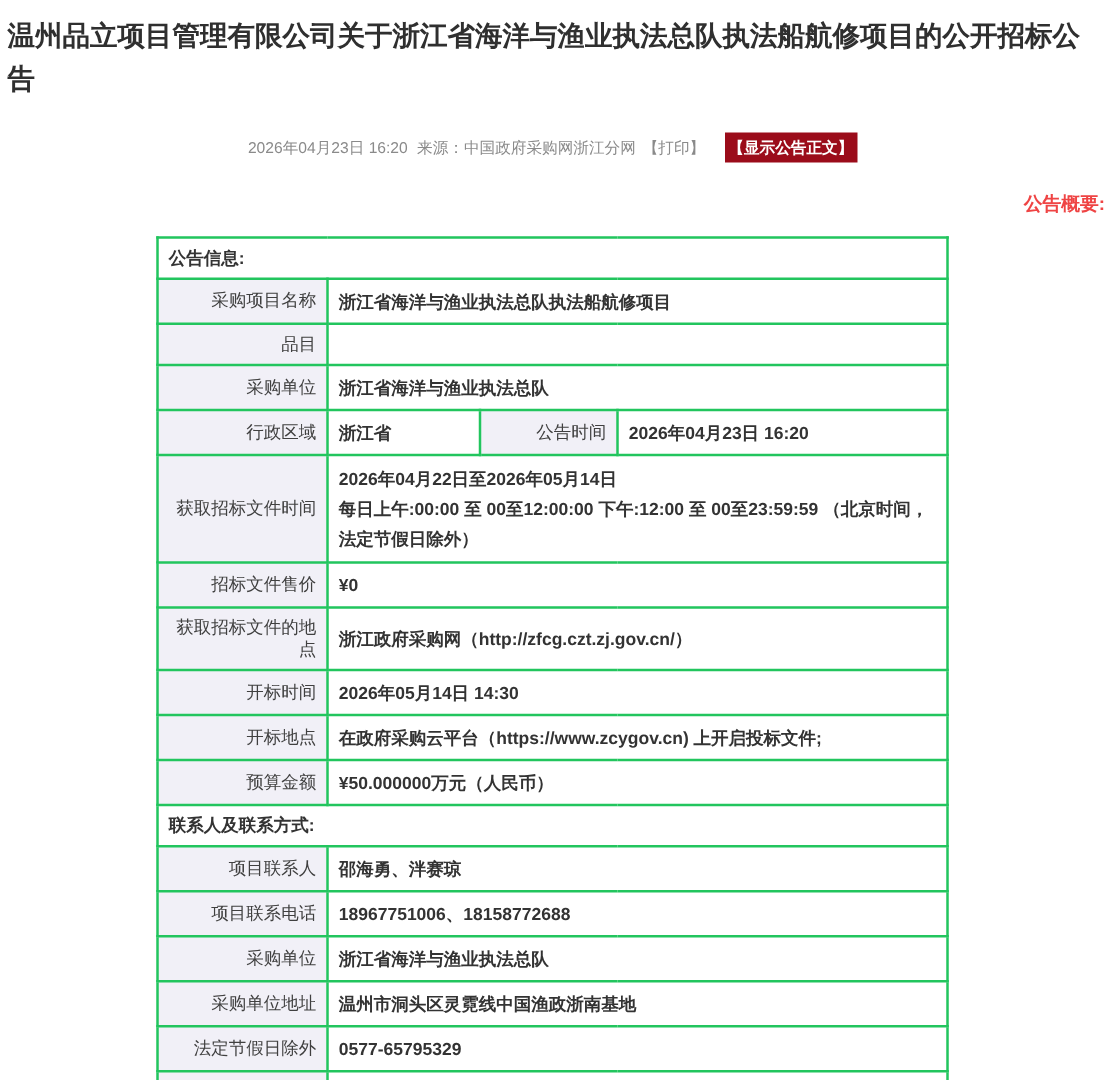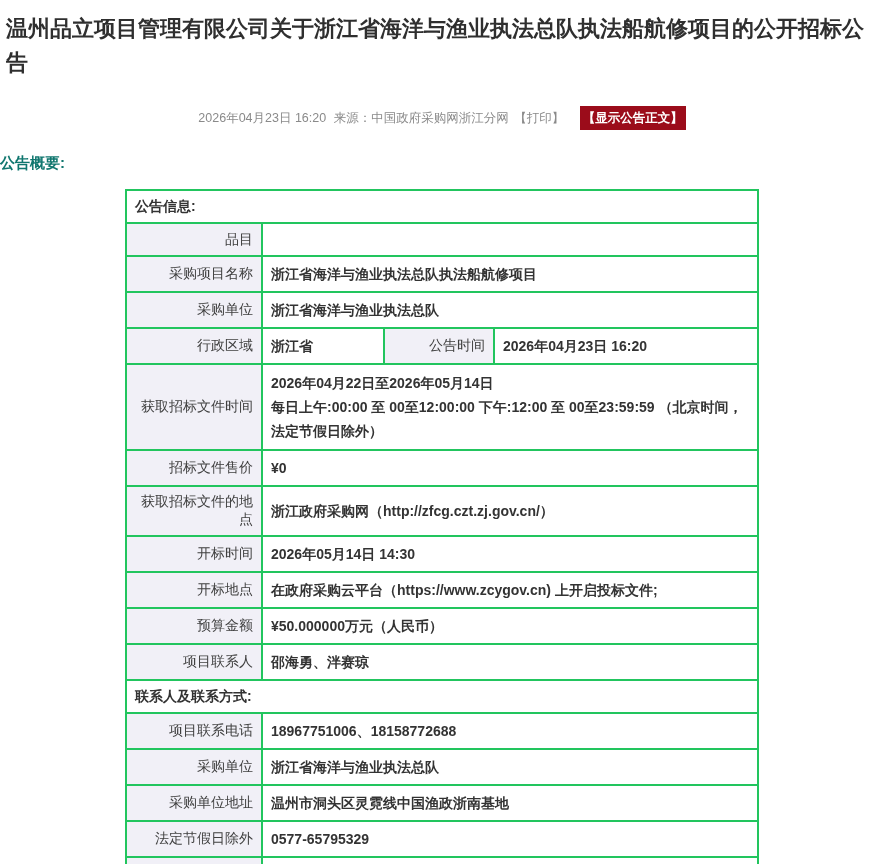--- a/index.html
+++ b/index.html
@@ -42,24 +42,24 @@
     display: inline-block;
     margin-left: 12px;
     padding: 3px 3px;
     background: #9b0c1a;
     color: #ffffff;
     font-weight: bold;
     cursor: pointer;
   }
   .summary-heading {
     margin-top: 24px;
-    text-align: left;
+    text-align: right;
     font-size: 15px;
     font-weight: bold;
-    color: #0f766e;
+    color: #ef4444;
   }
   table.announce {
     width: 634px;
     margin: 16px auto 0 auto;
     border-collapse: collapse;
     table-layout: fixed;
     font-size: 14px;
   }
   table.announce td {
     border: 2px solid #22c55e;
@@ -111,26 +111,26 @@
       <col style="width:136px">
       <col style="width:122px">
       <col style="width:110px">
       <col>
     </colgroup>
     <tbody>
         <tr>
           <td class="sec" colspan="4">公告信息:</td>
         </tr>
         <tr>
+          <td class="lbl">采购项目名称</td>
+          <td class="val" colspan="3">浙江省海洋与渔业执法总队执法船航修项目</td>
+        </tr>
+        <tr>
           <td class="lbl">品目</td>
           <td class="val" colspan="3"></td>
-        </tr>
-        <tr>
-          <td class="lbl">采购项目名称</td>
-          <td class="val" colspan="3">浙江省海洋与渔业执法总队执法船航修项目</td>
         </tr>
         <tr>
           <td class="lbl">采购单位</td>
           <td class="val" colspan="3">浙江省海洋与渔业执法总队</td>
         </tr>
         <tr>
           <td class="lbl">行政区域</td>
           <td class="val">浙江省</td>
           <td class="lbl">公告时间</td>
           <td class="val">2026年04月23日 16:20</td>
@@ -156,25 +156,25 @@
         </tr>
         <tr>
           <td class="lbl">开标地点</td>
           <td class="val" colspan="3">在政府采购云平台（https://www.zcygov.cn) 上开启投标文件;</td>
         </tr>
         <tr>
           <td class="lbl">预算金额</td>
           <td class="val" colspan="3">¥50.000000万元（人民币）</td>
         </tr>
         <tr>
+          <td class="sec" colspan="4">联系人及联系方式:</td>
+        </tr>
+        <tr>
           <td class="lbl">项目联系人</td>
           <td class="val" colspan="3">邵海勇、泮赛琼</td>
-        </tr>
-        <tr>
-          <td class="sec" colspan="4">联系人及联系方式:</td>
         </tr>
         <tr>
           <td class="lbl">项目联系电话</td>
           <td class="val" colspan="3">18967751006、18158772688</td>
         </tr>
         <tr>
           <td class="lbl">采购单位</td>
           <td class="val" colspan="3">浙江省海洋与渔业执法总队</td>
         </tr>
         <tr>

